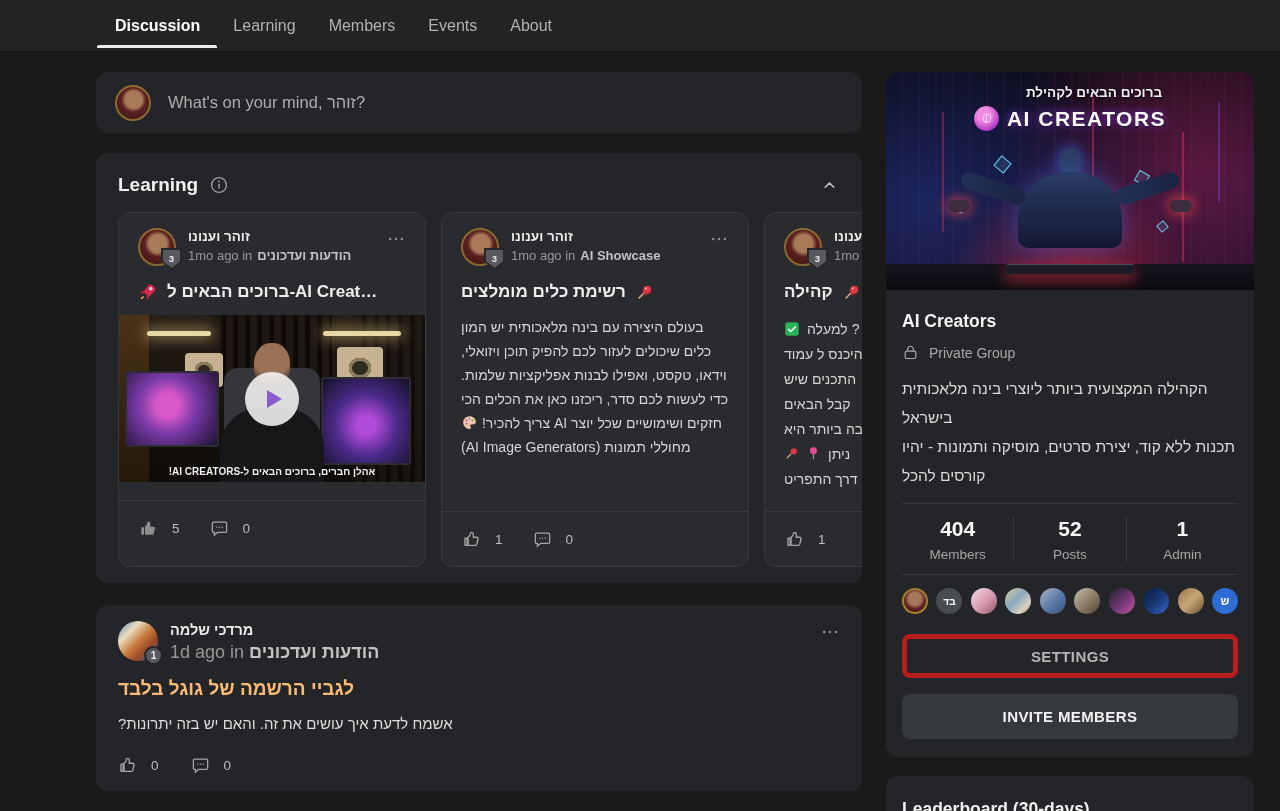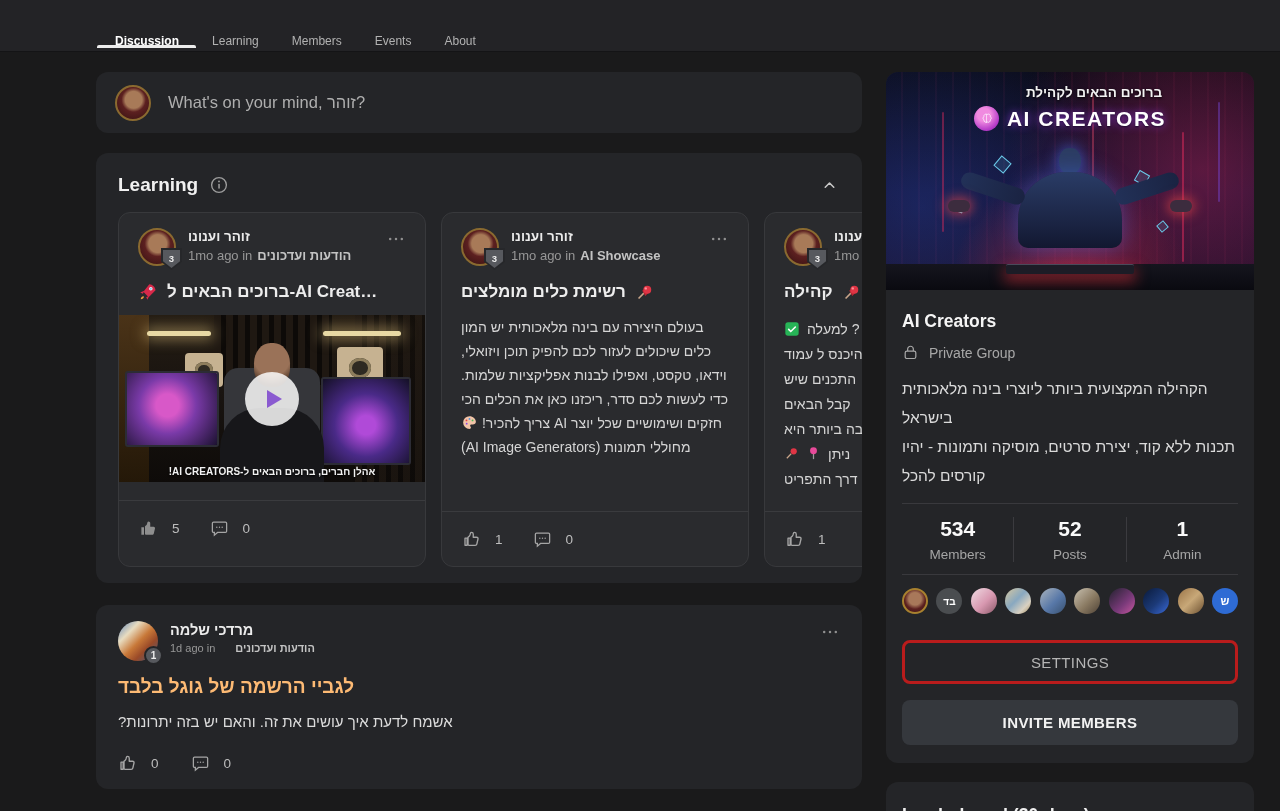--- a/index.html
+++ b/index.html
@@ -3,21 +3,21 @@
 <meta charset="utf-8">
 <style>
   * { margin:0; padding:0; box-sizing:border-box; }
   html,body { width:1280px; height:811px; overflow:hidden; }
   body { font-family:"Liberation Sans","DejaVu Sans",sans-serif; background:#1a1a1b; color:#ddd; }
   .page { position:relative; width:1280px; height:811px; background:#1a1a1b; overflow:hidden; }
 
   
   .nav { position:absolute; top:0; left:0; width:100%; height:52px; background:#232326;
          border-bottom:1px solid #141416; display:flex; align-items:center; padding-left:115px; gap:33px; }
-  .nav-item { position:relative; height:44px; display:flex; align-items:flex-end; font-size:12px;
+  .nav-item { position:relative; height:44px; display:flex; align-items:center; font-size:16px;
               color:#b2b2b2; cursor:pointer; white-space:nowrap; }
   .nav-item.active { color:#fff; font-weight:700; }
   .nav-item.active::after { content:""; position:absolute; left:-18px; right:-17px; bottom:0; height:3px;
               background:#ececec; border-radius:2px 2px 0 0; }
 
   
   .card { background:#242528; border-radius:12px; }
 
   .main-col { position:absolute; left:96px; top:72px; width:766px; }
   .sidebar  { position:absolute; left:886px; top:72px; width:368px; }
@@ -90,21 +90,21 @@
               text-shadow:0 1px 2px #000; white-space:nowrap; }
 
   
   .post { margin-top:22px; padding:16px 22px 16px; }
   .phead { display:flex; align-items:flex-start; gap:12px; }
   .av-mordechai { width:40px; height:40px; border-radius:50%; flex-shrink:0;
       background:linear-gradient(135deg,#5a82b8 0%,#e8dcc0 28%,#c87838 52%,#9a4a28 70%,#3a5a88 100%); }
   .badge-circ { position:absolute; right:-5px; bottom:-4px; width:19px; height:19px; border-radius:50%; background:#57595e;
       border:2px solid #242528; color:#ececec; font-size:10px; font-weight:700; display:flex; align-items:center; justify-content:center; }
   .pauthor { font-size:14.5px; font-weight:700; color:#ececec; }
-  .pmeta { margin-top:4px; font-size:11px; color:#979797; display:flex; gap:20px; }
+  .pmeta { margin-top:4px; font-size:18px; color:#979797; display:flex; gap:5px; }
   .pmeta .cat { color:#c3c3c3; font-weight:700; }
   .ptitle { margin-top:15px; font-size:19px; font-weight:700; color:#fdba74; }
   .pbody { margin-top:15px; font-size:15px; color:#dcdcdc; }
   .pacts { margin-top:24px; display:flex; gap:32px; }
 
   
   .group-card { overflow:hidden; }
   .banner { position:relative; height:218px; overflow:hidden; cursor:default;
       background:linear-gradient(180deg,#0b0b18 0%,#131030 55%,#190f28 100%); }
   .banner .glowpink { position:absolute; inset:0; background:radial-gradient(circle at 86% 45%, rgba(210,40,95,.38), transparent 58%); }
@@ -136,22 +136,22 @@
   .gdesc { margin-top:13px; font-size:15.5px; line-height:29px; color:#dadada; }
   .sdivider { height:1px; background:#39393d; }
   .stats { display:flex; padding:13px 0 12px; }
   .stat { flex:1; text-align:center; }
   .stat + .stat { border-left:1px solid #3b3b3f; }
   .stat-num { font-size:21px; font-weight:700; color:#fafafa; }
   .stat-label { margin-top:6px; font-size:13.5px; color:#a5a5a5; }
   .members-row { display:flex; justify-content:space-between; align-items:center; padding:13px 0 14px; }
   .mav { width:26px; height:26px; border-radius:50%; cursor:pointer; display:flex; align-items:center; justify-content:center;
          font-size:10px; font-weight:700; color:#fff; flex-shrink:0; }
-  .btn-outline { margin-top:12px; height:44px; border:3px solid #b91c1c; border-radius:8px; display:flex; align-items:center;
-         justify-content:center; color:#b5b5b5; font-weight:400; font-size:15px; letter-spacing:.4px; cursor:pointer; }
+  .btn-outline { margin-top:6px; height:44px; border:5px solid #b91c1c; border-radius:8px; display:flex; align-items:center;
+         justify-content:center; color:#b5b5b5; font-weight:700; font-size:15px; letter-spacing:.4px; cursor:pointer; }
   .btn-filled { margin-top:16px; height:45px; background:#35383d; border-radius:8px; display:flex; align-items:center;
          justify-content:center; color:#f2f2f2; font-weight:700; font-size:15px; letter-spacing:.4px; cursor:pointer; }
 
   .lb-card { margin-top:19px; padding:23px 16px; height:80px; }
   .lb-title { font-size:17.5px; font-weight:700; color:#efefef; }
 </style>
 </head>
 <body>
 
 <div class="page">
@@ -496,21 +496,21 @@
             </svg>
           <span>Private Group</span>
         </div>
         <div class="gdesc rtl-block">
           <div>הקהילה המקצועית ביותר ליוצרי בינה מלאכותית בישראל</div>
           <div>תכנות ללא קוד, יצירת סרטים, מוסיקה ותמונות - יהיו קורסים להכל</div>
         </div>
         <div class="sdivider" style="margin-top:13px;"></div>
         <div class="stats">
           <div class="stat">
-            <div class="stat-num">534</div>
+            <div class="stat-num">404</div>
             <div class="stat-label">Members</div>
           </div>
           <div class="stat">
             <div class="stat-num">52</div>
             <div class="stat-label">Posts</div>
           </div>
           <div class="stat">
             <div class="stat-num">1</div>
             <div class="stat-label">Admin</div>
           </div>

